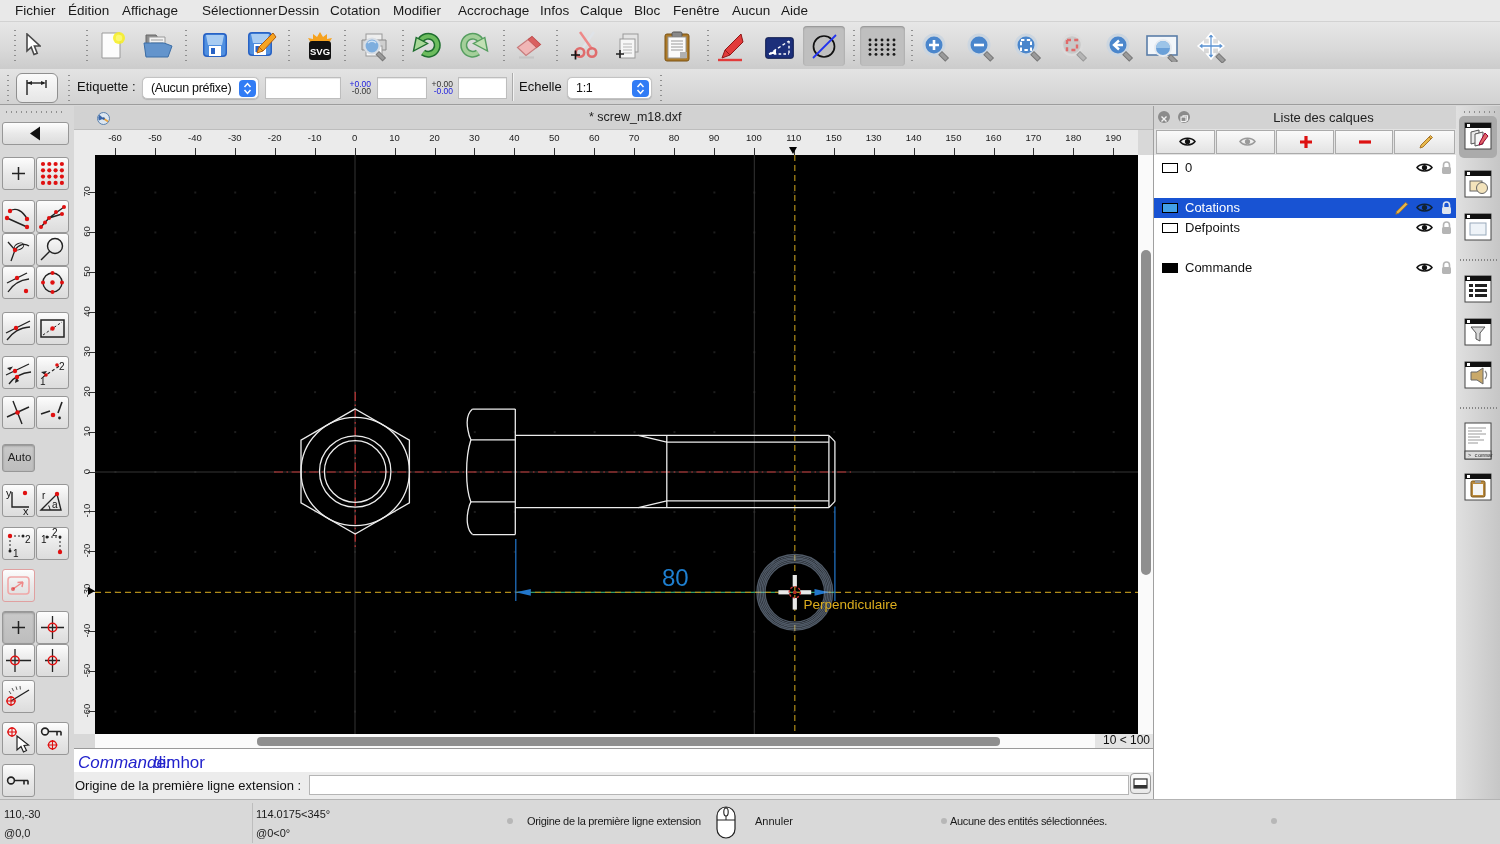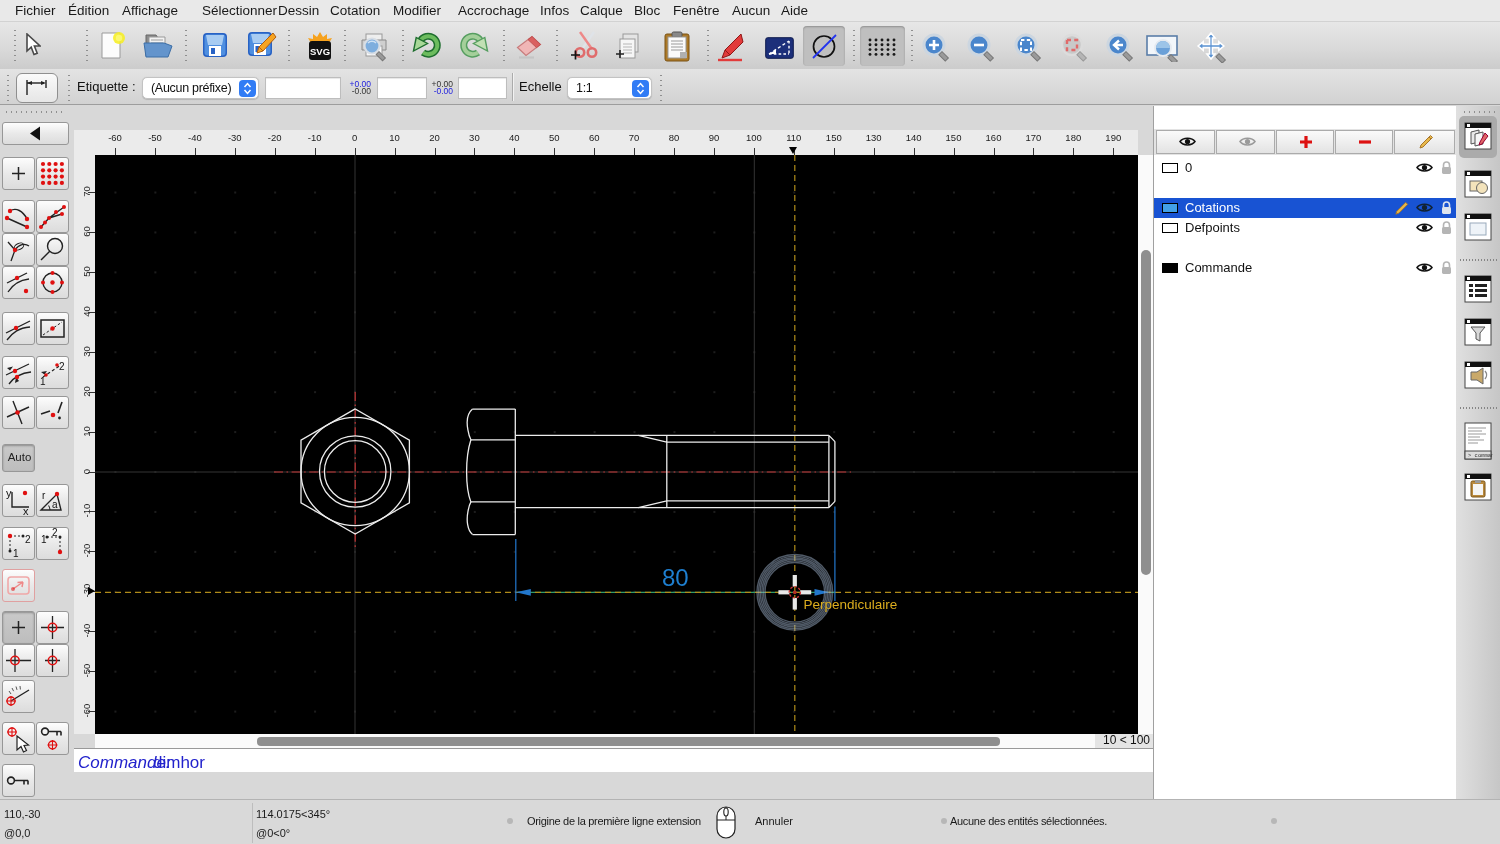--- a/index.html
+++ b/index.html
@@ -490,20 +490,29 @@
           <circle cx="15.5" cy="22" r="4" fill="none" stroke="#e01010" stroke-width="1.4"></circle>
           <path d="M10.5,22 h10 M15.5,17 v10" stroke="#e01010" stroke-width="1.1"></path>
         </svg></div>
 
 <div class="lbtn" style="left:2px;top:659px"><svg width="31" height="31" viewBox="0 0 31 31">
           <circle cx="8" cy="15.5" r="3.4" fill="none" stroke="#222" stroke-width="1.6"></circle>
           <path d="M11.4,15.5 H25 M21,15.5 v4 M25,15.5 v4" stroke="#222" stroke-width="1.6"></path>
         </svg></div>
 </div>
 
+<div id="mdititle">
+      <svg style="position:absolute;left:23px;top:6px" width="13" height="13" viewBox="0 0 13 13">
+        <circle cx="6.5" cy="6.5" r="6" fill="#dce6f0" stroke="#5b80ad"></circle>
+        <path d="M6.5,6.5 L2.5,2.7 A 5.4,5.4 0 0 0 2,8.5 z" fill="#3a66a8"></path>
+        <path d="M6.5,6.5 L11,9.5" stroke="#e8a03a" stroke-width="1.6"></path>
+        <circle cx="6.5" cy="6.5" r="1.3" fill="#335e9e"></circle>
+      </svg>
+      <div class="t">* screw_m18.dxf</div>
+    </div>
 <div id="hruler">
       <span style="left:21.0px">-60</span>
       <i style="left:41.0px"></i>
 <span style="left:61.0px">-50</span>
       <i style="left:81.0px"></i>
 <span style="left:100.9px">-40</span>
       <i style="left:120.9px"></i>
 <span style="left:140.8px">-30</span>
       <i style="left:160.8px"></i>
 <span style="left:180.7px">-20</span>
@@ -642,20 +651,28 @@
       <div class="thumb"></div>
     </div>
 <div id="hscroll">
       <div class="thumb"></div>
     </div>
 <div id="gridlabel">10 &lt; 100</div>
 <div id="cmdline">
       <span style="position:absolute;left:4px;top:4px;color:#2222cc;font-style:italic">Commande:</span>
       <span style="position:absolute;left:79px;top:4px;color:#2222cc">dimhor</span>
     </div>
+<div id="promptline">
+      <span style="position:absolute;left:1px;top:6px">Origine de la première ligne extension :</span>
+      <input style="">
+      <div style="position:absolute;left:1056px;top:1px;width:21px;height:21px;border:1px solid #9a9a9a;border-radius:4px;background:linear-gradient(180deg,#fbfbfb,#e8e8e8)"><svg width="19" height="19" viewBox="0 0 19 19">
+          <rect x="3" y="5" width="13" height="9" fill="#fff" stroke="#333" stroke-width="1.2"></rect>
+          <rect x="3" y="11" width="13" height="3" fill="#333"></rect>
+        </svg></div>
+    </div>
 
 <div id="statusbar">
 <span style="position:absolute;left:4px;top:8px">110,-30</span>
 <span style="position:absolute;left:4px;top:27px">@0,0</span>
 <div style="position:absolute;left:252px;top:3px;width:1px;height:40px;background:#bdbdbd"></div>
 <span style="position:absolute;left:256px;top:8px">114.0175&lt;345°</span>
 <span style="position:absolute;left:256px;top:27px">@0&lt;0°</span>
 <div class="led" style="left:507px;top:18px"></div>
 <span style="position:absolute;left:527px;top:15px;font-size:11px;letter-spacing:-0.3px">Origine de la première ligne extension</span>
 <svg style="position:absolute;left:714px;top:3px" width="24" height="39" viewBox="0 0 24 39">
@@ -663,20 +680,30 @@
         <path d="M12,4 V17 M3,17 H21" stroke="#222" stroke-width="1"></path>
         <ellipse cx="12" cy="9" rx="2.2" ry="4" fill="#fff" stroke="#222" stroke-width="1.1"></ellipse>
       </svg>
 <span style="position:absolute;left:755px;top:15px;font-size:11px">Annuler</span>
 <div class="led" style="left:941px;top:18px"></div>
 <span style="position:absolute;left:950px;top:15px;font-size:11px;letter-spacing:-0.3px">Aucune des entités sélectionnées.</span>
 <div class="led" style="left:1271px;top:18px"></div>
 </div>
 
 <div id="layerpanel">
+<div id="lp-title">
+<div style="position:absolute;left:4px;top:5px;width:12px;height:12px;border-radius:6px;background:#8b8b8b"><svg width="12" height="12" viewBox="0 0 12 12">
+            <path d="M3.5,3.5 l5,5 M8.5,3.5 l-5,5" stroke="#f2f2f2" stroke-width="1.4"></path>
+          </svg></div>
+<div style="position:absolute;left:24px;top:5px;width:12px;height:12px;border-radius:6px;background:#8b8b8b"><svg width="12" height="12" viewBox="0 0 12 12">
+            <rect x="3" y="4" width="5" height="4.5" fill="none" stroke="#f2f2f2" stroke-width="1.1"></rect>
+            <path d="M5,4 v-1.2 h4.5 v4.5 h-1.4" fill="none" stroke="#f2f2f2" stroke-width="1.1"></path>
+          </svg></div>
+<div class="t">Liste des calques</div>
+</div>
 <div id="lp-toolbar">
 <div class="lpb" style="left:2px;width:59px"><svg style="margin:4px 0 0 22px" width="17" height="13" viewBox="0 0 17 13">
             <path d="M1,6.5 C4,2 13,2 16,6.5 C13,11 4,11 1,6.5 z" fill="none" stroke="#111" stroke-width="1.5"></path>
             <circle cx="8.5" cy="6.5" r="2.6" fill="#111"></circle>
           </svg></div>
 <div class="lpb" style="left:62px;width:59px"><svg style="margin:4px 0 0 22px" width="17" height="13" viewBox="0 0 17 13">
             <path d="M1,6.5 C4,2 13,2 16,6.5 C13,11 4,11 1,6.5 z" fill="none" stroke="#9a9a9a" stroke-width="1.5"></path>
             <circle cx="8.5" cy="6.5" r="2.6" fill="#9a9a9a"></circle>
           </svg></div>
 <div class="lpb" style="left:122px;width:58px"><svg style="margin:3px 0 0 21px" width="16" height="16" viewBox="0 0 16 16">

